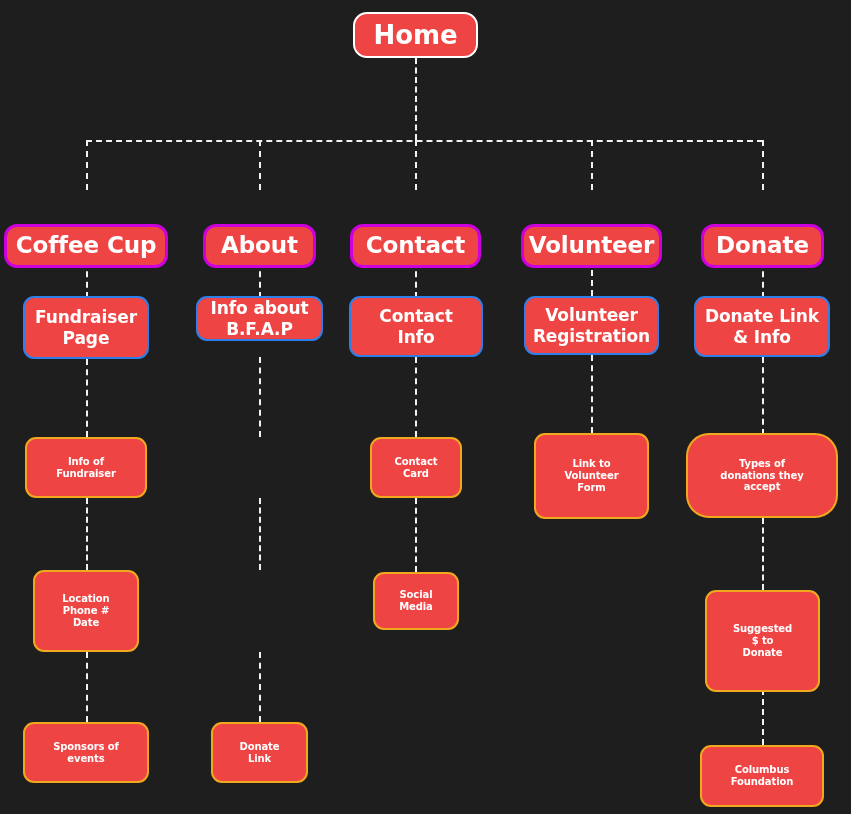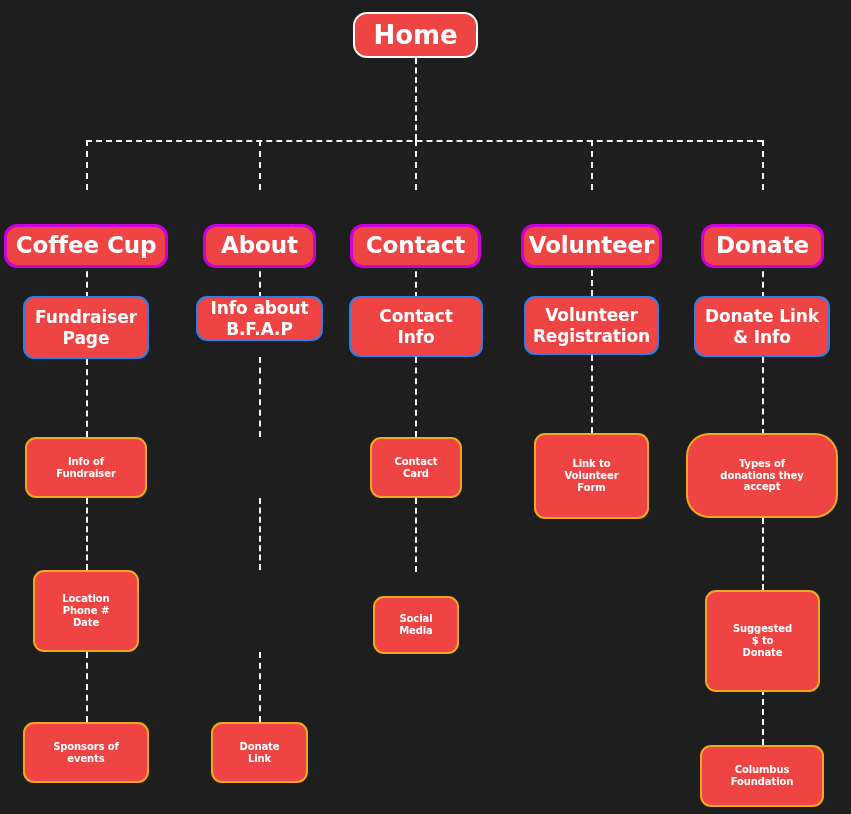--- a/index.html
+++ b/index.html
@@ -161,21 +161,21 @@
     <span class="label">Contact</span>
   </div>
   <div class="node lvl-2" style="left:349px; top:296px; width:134px; height:61px;">
     <span class="label">Contact
 Info</span>
   </div>
   <div class="node lvl-3" style="left:370px; top:437px; width:92px; height:61px;">
     <span class="label">Contact
 Card</span>
   </div>
-  <div class="node lvl-3" style="left:373px; top:596px; width:86px; height:58px;">
+  <div class="node lvl-3" style="left:373px; top:572px; width:86px; height:58px;">
     <span class="label">Social
 Media</span>
   </div>
 
   <div class="node lvl-1" style="left:521px; top:188px; width:141px; height:44px;">
     <span class="label">Volunteer</span>
   </div>
   <div class="node lvl-2" style="left:524px; top:296px; width:135px; height:59px;">
     <span class="label">Volunteer
 Registration</span>

